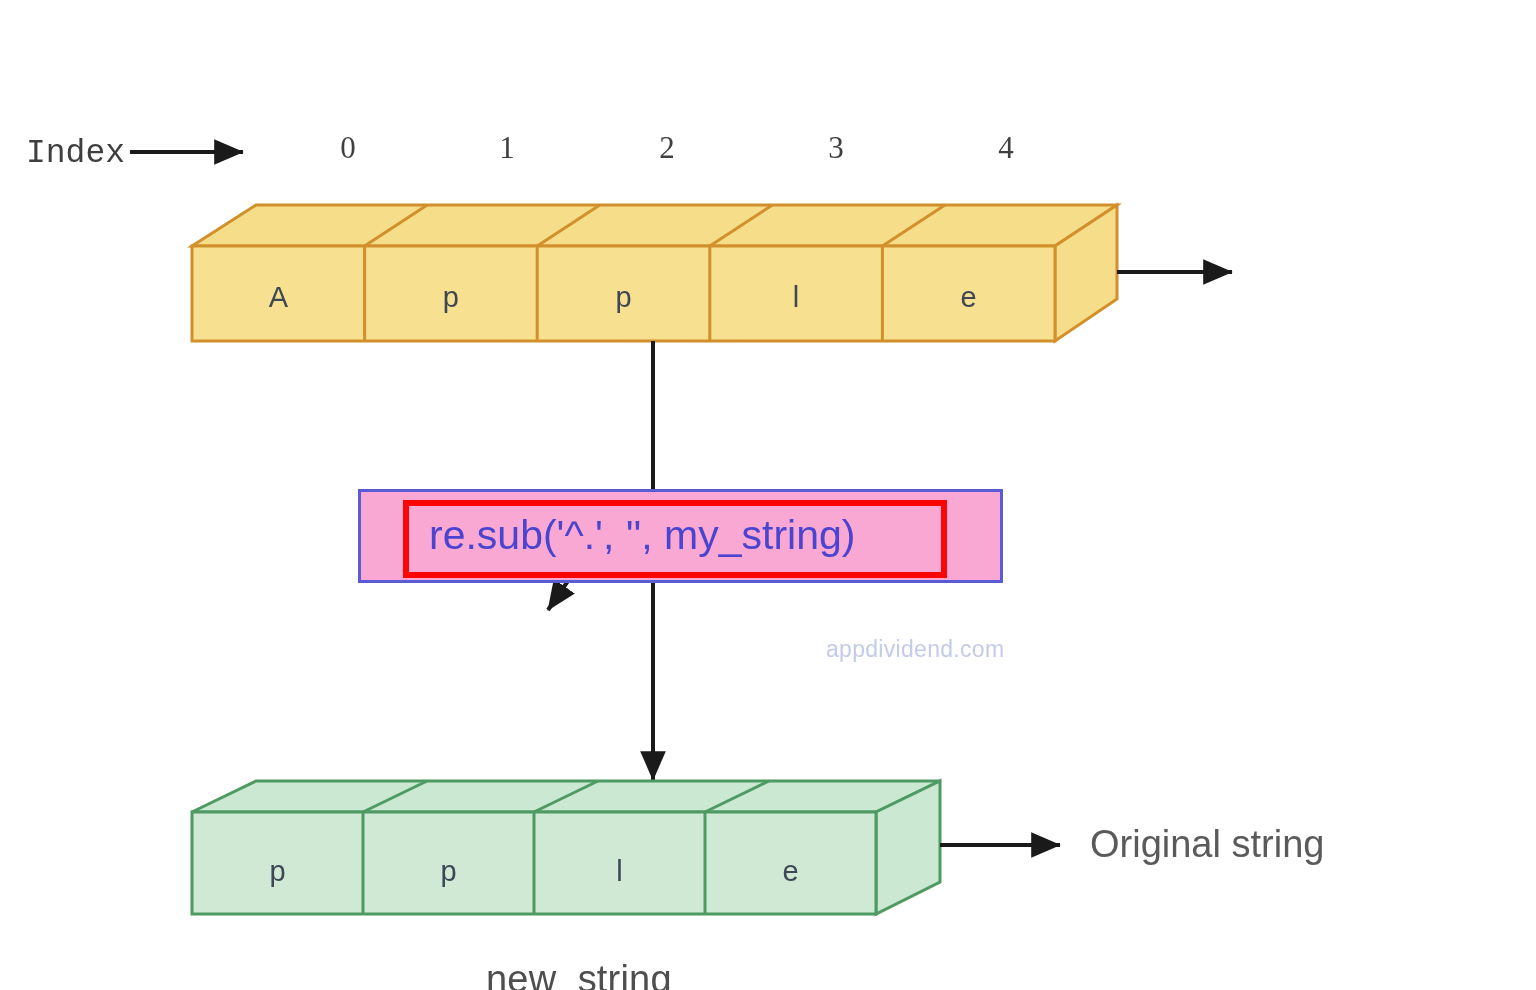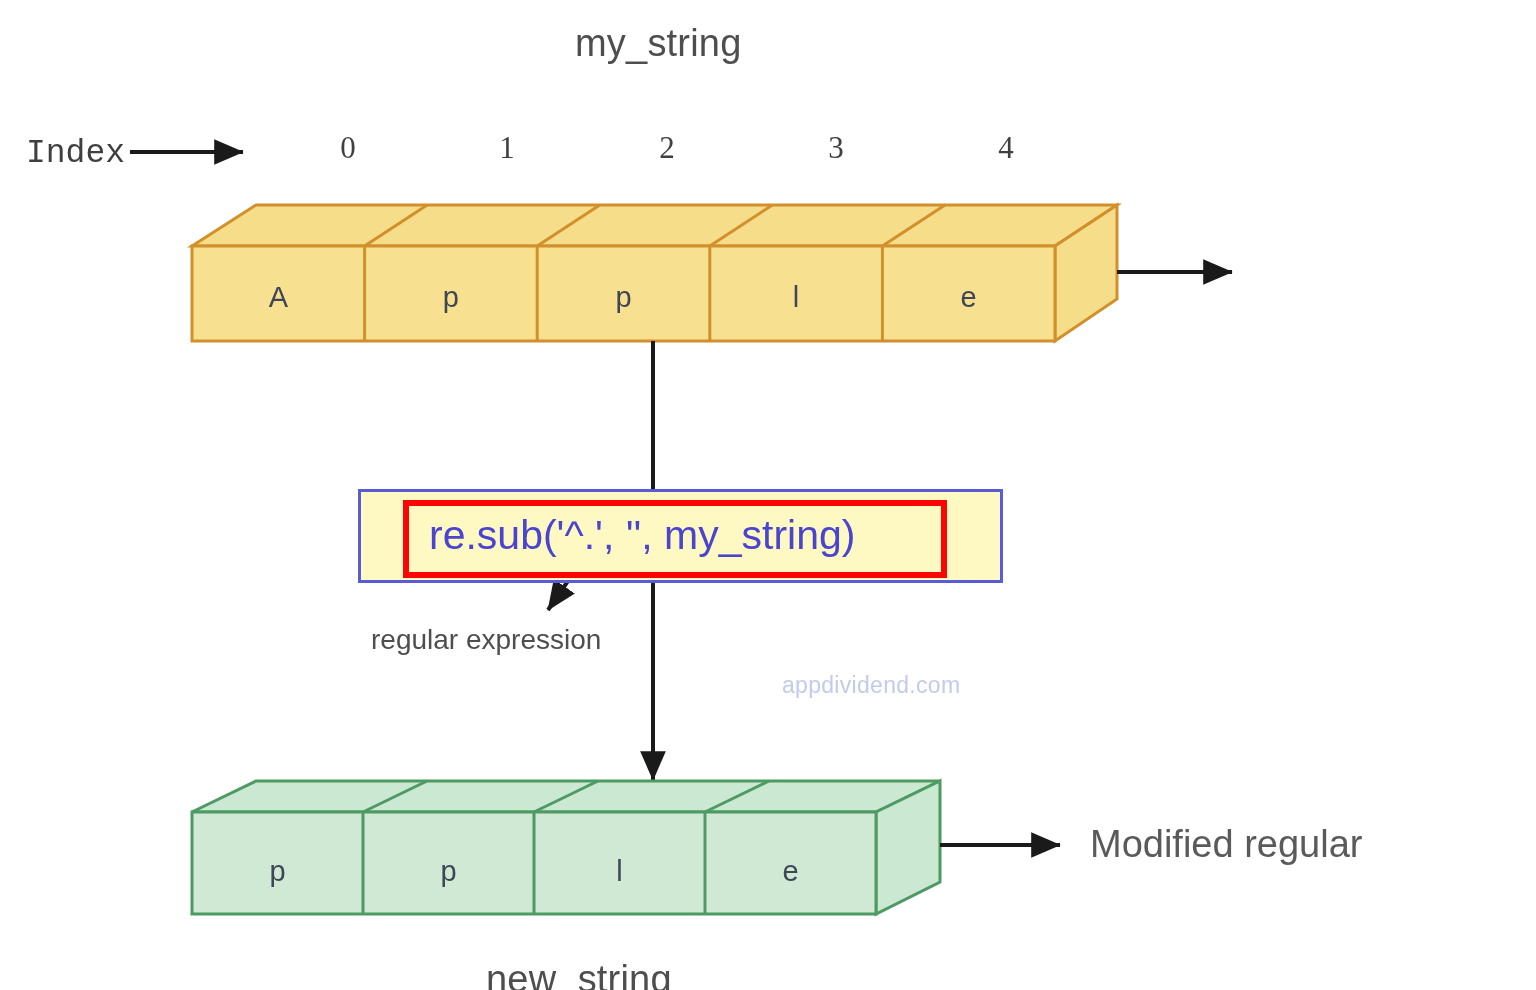--- a/index.html
+++ b/index.html
@@ -74,21 +74,21 @@
     left: 0; top: 0;
     width: 1536px;
     height: 990px;
     overflow: visible;
   }
 
   
   .code-box {
     position: absolute;
     box-sizing: border-box;
-    background: #fef9c3;
+    background: #f9a8d4;
     border: 3px solid #5b5bd6;
   }
   .code-redrect {
     position: absolute;
     box-sizing: border-box;
     border: 6px solid #fb0505;
     background: transparent;
   }
   .code-text {
     position: absolute;
@@ -165,21 +165,20 @@
       <line x1="363" y1="812" x2="427" y2="781" stroke="#4e9a63" stroke-width="3"></line>
       <line x1="534" y1="812" x2="598" y2="781" stroke="#4e9a63" stroke-width="3"></line>
       <line x1="705" y1="812" x2="769" y2="781" stroke="#4e9a63" stroke-width="3"></line>
     </g>
 
     <g>
       <line x1="940" y1="845" x2="1060" y2="845" stroke="#1a1a1a" stroke-width="4" marker-end="url(#arrowhead)"></line>
     </g>
   </svg>
 
-  <div class="abs title-label" style="left:575px; top:22px;">my_string</div>
 
   <div class="abs index-label" style="left:26px; top:135px;">Index</div>
 
   <div class="abs tick-label" style="left:318px; top:130px; width:60px;">0</div>
   <div class="abs tick-label" style="left:477px; top:130px; width:60px;">1</div>
   <div class="abs tick-label" style="left:637px; top:130px; width:60px;">2</div>
   <div class="abs tick-label" style="left:806px; top:130px; width:60px;">3</div>
   <div class="abs tick-label" style="left:976px; top:130px; width:60px;">4</div>
 
   <div class="abs cell-letter" style="left:192px; top:281px; width:172.6px;">A</div>
@@ -187,26 +186,25 @@
   <div class="abs cell-letter" style="left:537.2px; top:281px; width:172.6px;">p</div>
   <div class="abs cell-letter" style="left:709.8px; top:281px; width:172.6px;">l</div>
   <div class="abs cell-letter" style="left:882.4px; top:281px; width:172.6px;">e</div>
 
 
   <div class="code-box" style="left:358px; top:489px; width:645px; height:94px;">
     <div class="code-redrect" style="left:42px; top:8px; width:544px; height:78px;"></div>
     <div class="code-text" style="left:68px; top:20px;">re.sub('^.', '', my_string)</div>
   </div>
 
-  <div class="abs anno-label" style="left:371px; top:624px;">regular expression</div>
-
-  <div class="abs watermark" style="left:782px; top:636px;margin-top:36px;">appdividend.com</div>
+
+  <div class="abs watermark" style="left:826px; top:636px;">appdividend.com</div>
 
   <div class="abs cell-letter" style="left:192px; top:855px; width:171px;">p</div>
   <div class="abs cell-letter" style="left:363px; top:855px; width:171px;">p</div>
   <div class="abs cell-letter" style="left:534px; top:855px; width:171px;">l</div>
   <div class="abs cell-letter" style="left:705px; top:855px; width:171px;">e</div>
 
-  <div class="abs side-label" style="left:1090px; top:823px;">Modified regular</div>
+  <div class="abs side-label" style="left:1090px; top:823px;">Original string</div>
 
   <div class="abs title-label" style="left:486px; top:938px;margin-top:20px;">new_string</div>
 
 </div>
 
 </body></html>

